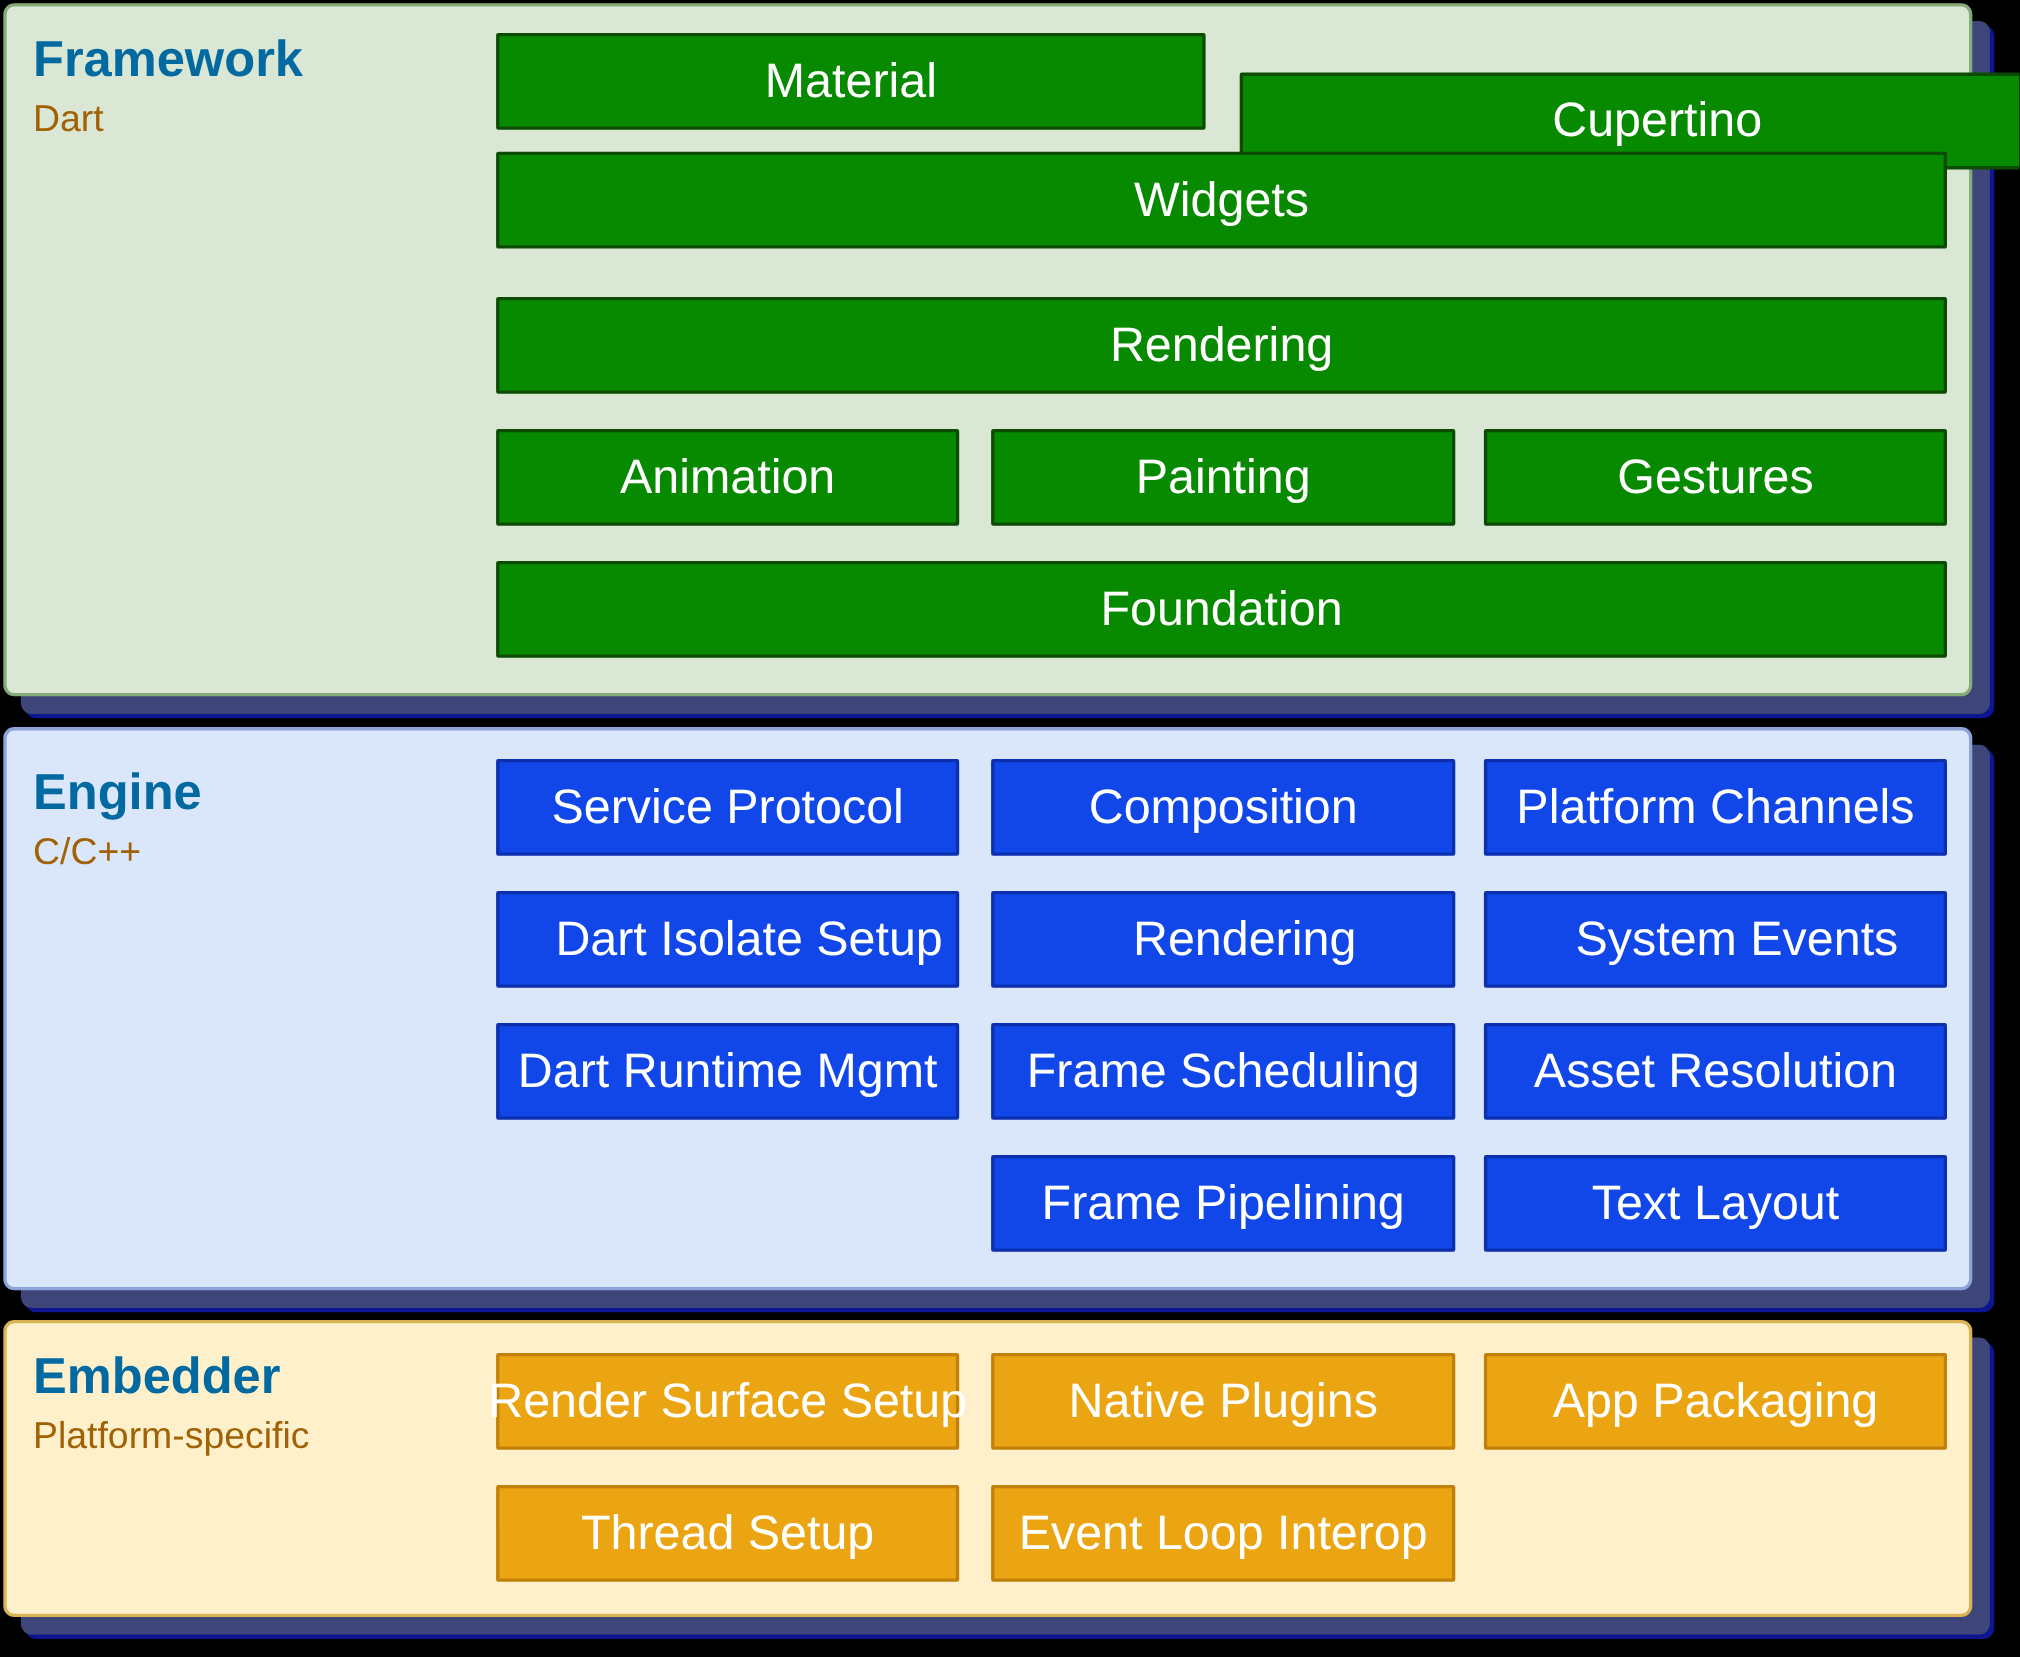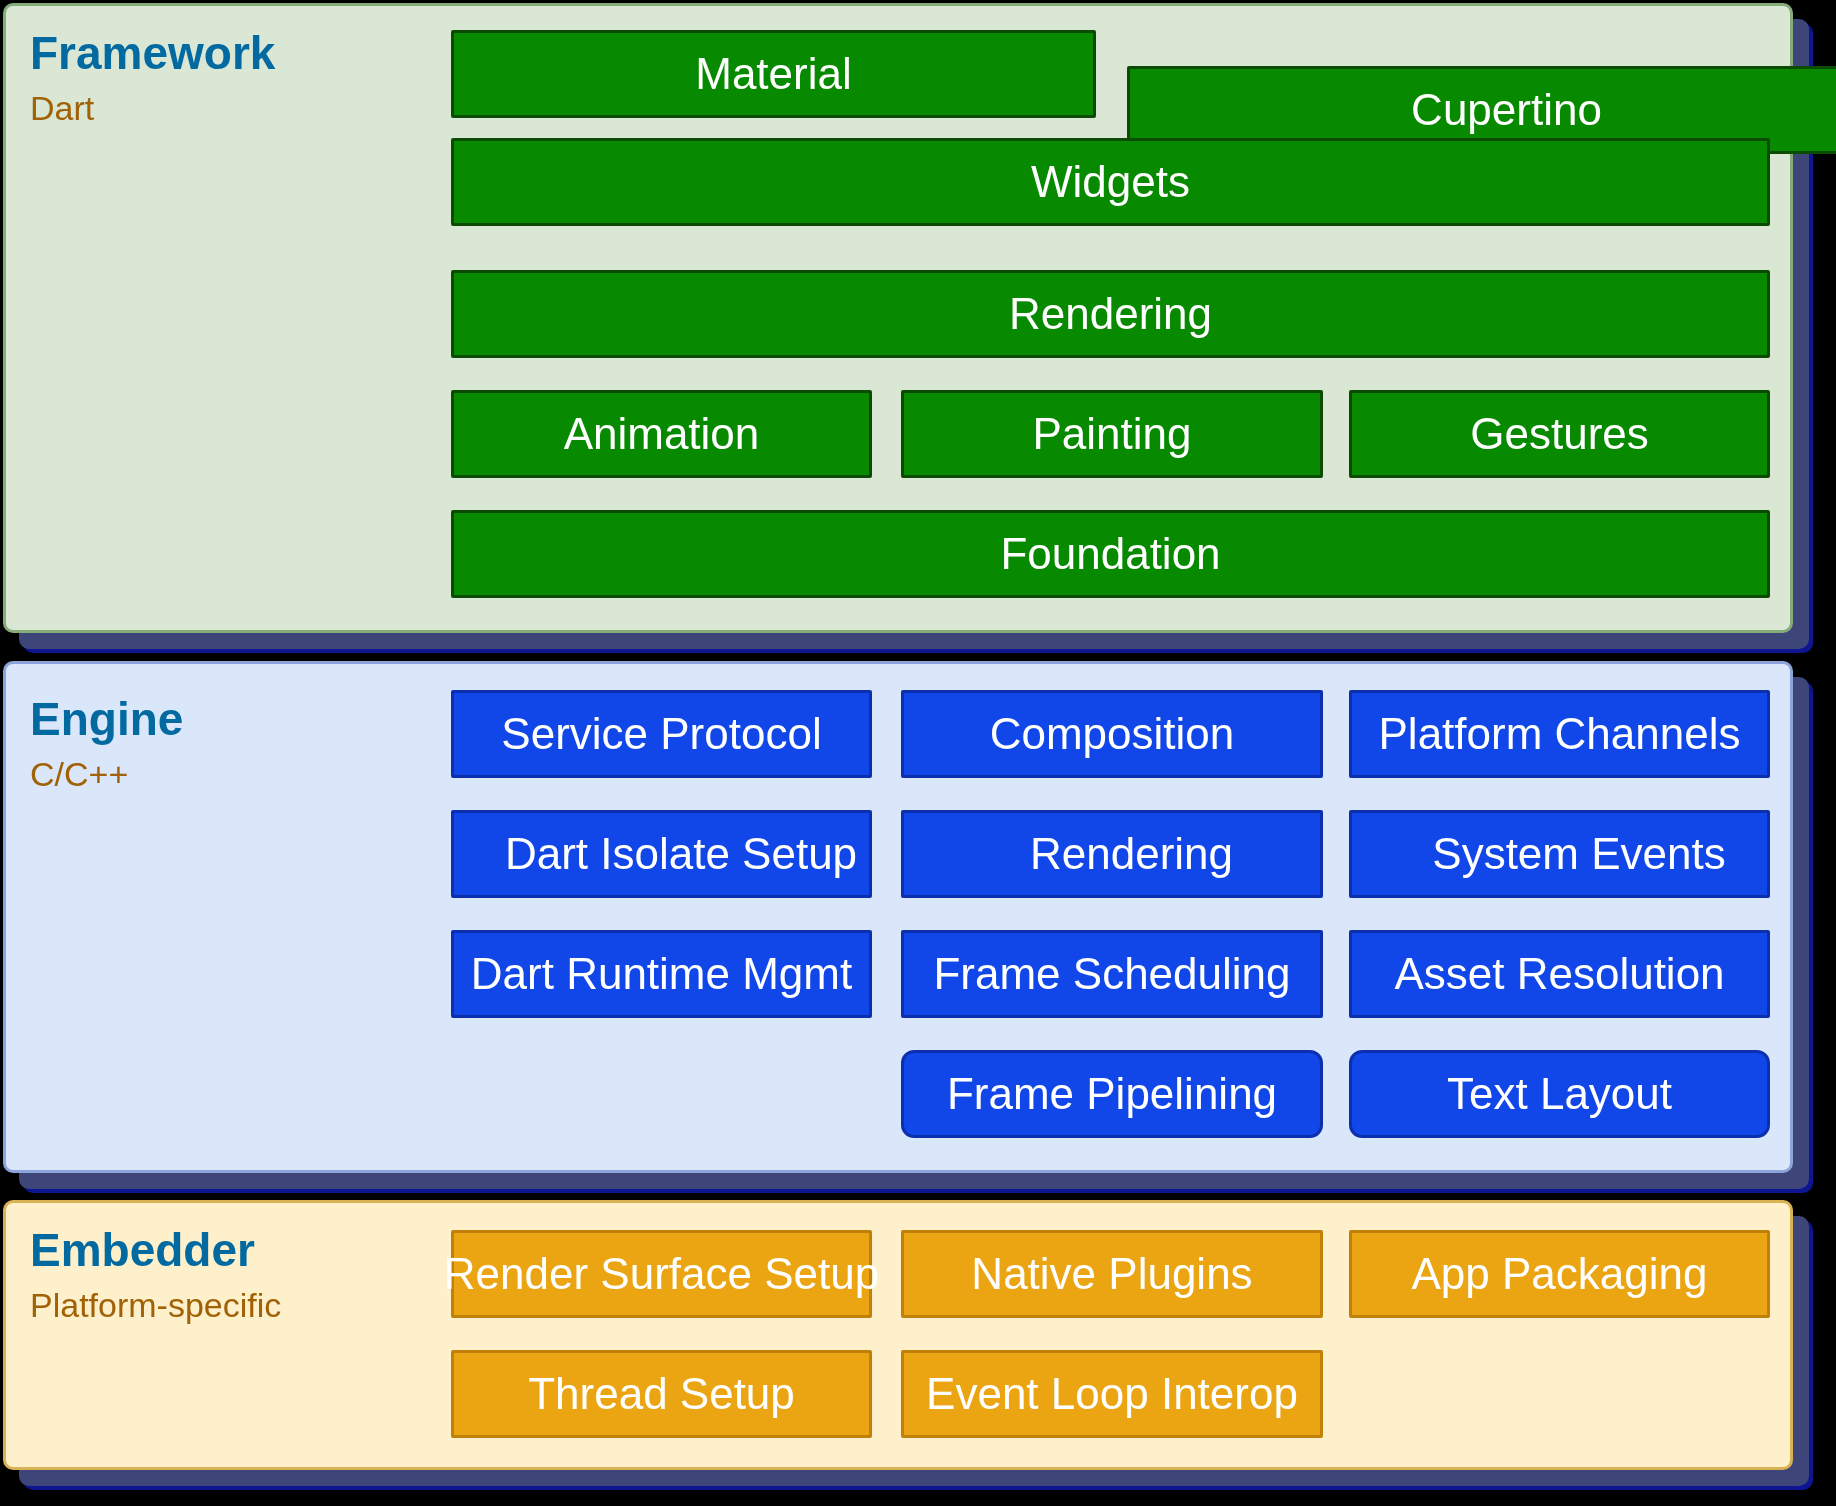--- a/index.html
+++ b/index.html
@@ -66,21 +66,21 @@
   .col1   { left: 445px;  width: 421px;  }
   .col2   { left: 895px;  width: 422px;  }
   .col3   { left: 1343px; width: 421px;  }
   .full   { left: 445px;  width: 1319px; }
   .half-l { left: 445px;  width: 645px;  }
   .half-r { left: 1121px; width: 759px; margin-top: 36px;  }
 
   
   .fr1 { top: 24px; }  .fr2 { top: 132px; } .fr3 { top: 264px; }
   .fr4 { top: 384px; } .fr5 { top: 504px; }
-  .er1 { top: 26px; }  .er2 { top: 146px; padding-left: 39px; } .er3 { top: 266px; } .er4 { top: 386px; border-radius: 13px; }
+  .er1 { top: 26px; }  .er2 { top: 146px; padding-left: 39px; } .er3 { top: 266px; } .er4 { top: 386px; }
   .mr1 { top: 27px; }  .mr2 { top: 147px; }
 </style>
 </head>
 <body>
 
 <div id="canvas">
 
   <div class="card" id="framework-card">
     <div class="heading">
       <div class="title">Framework</div>

